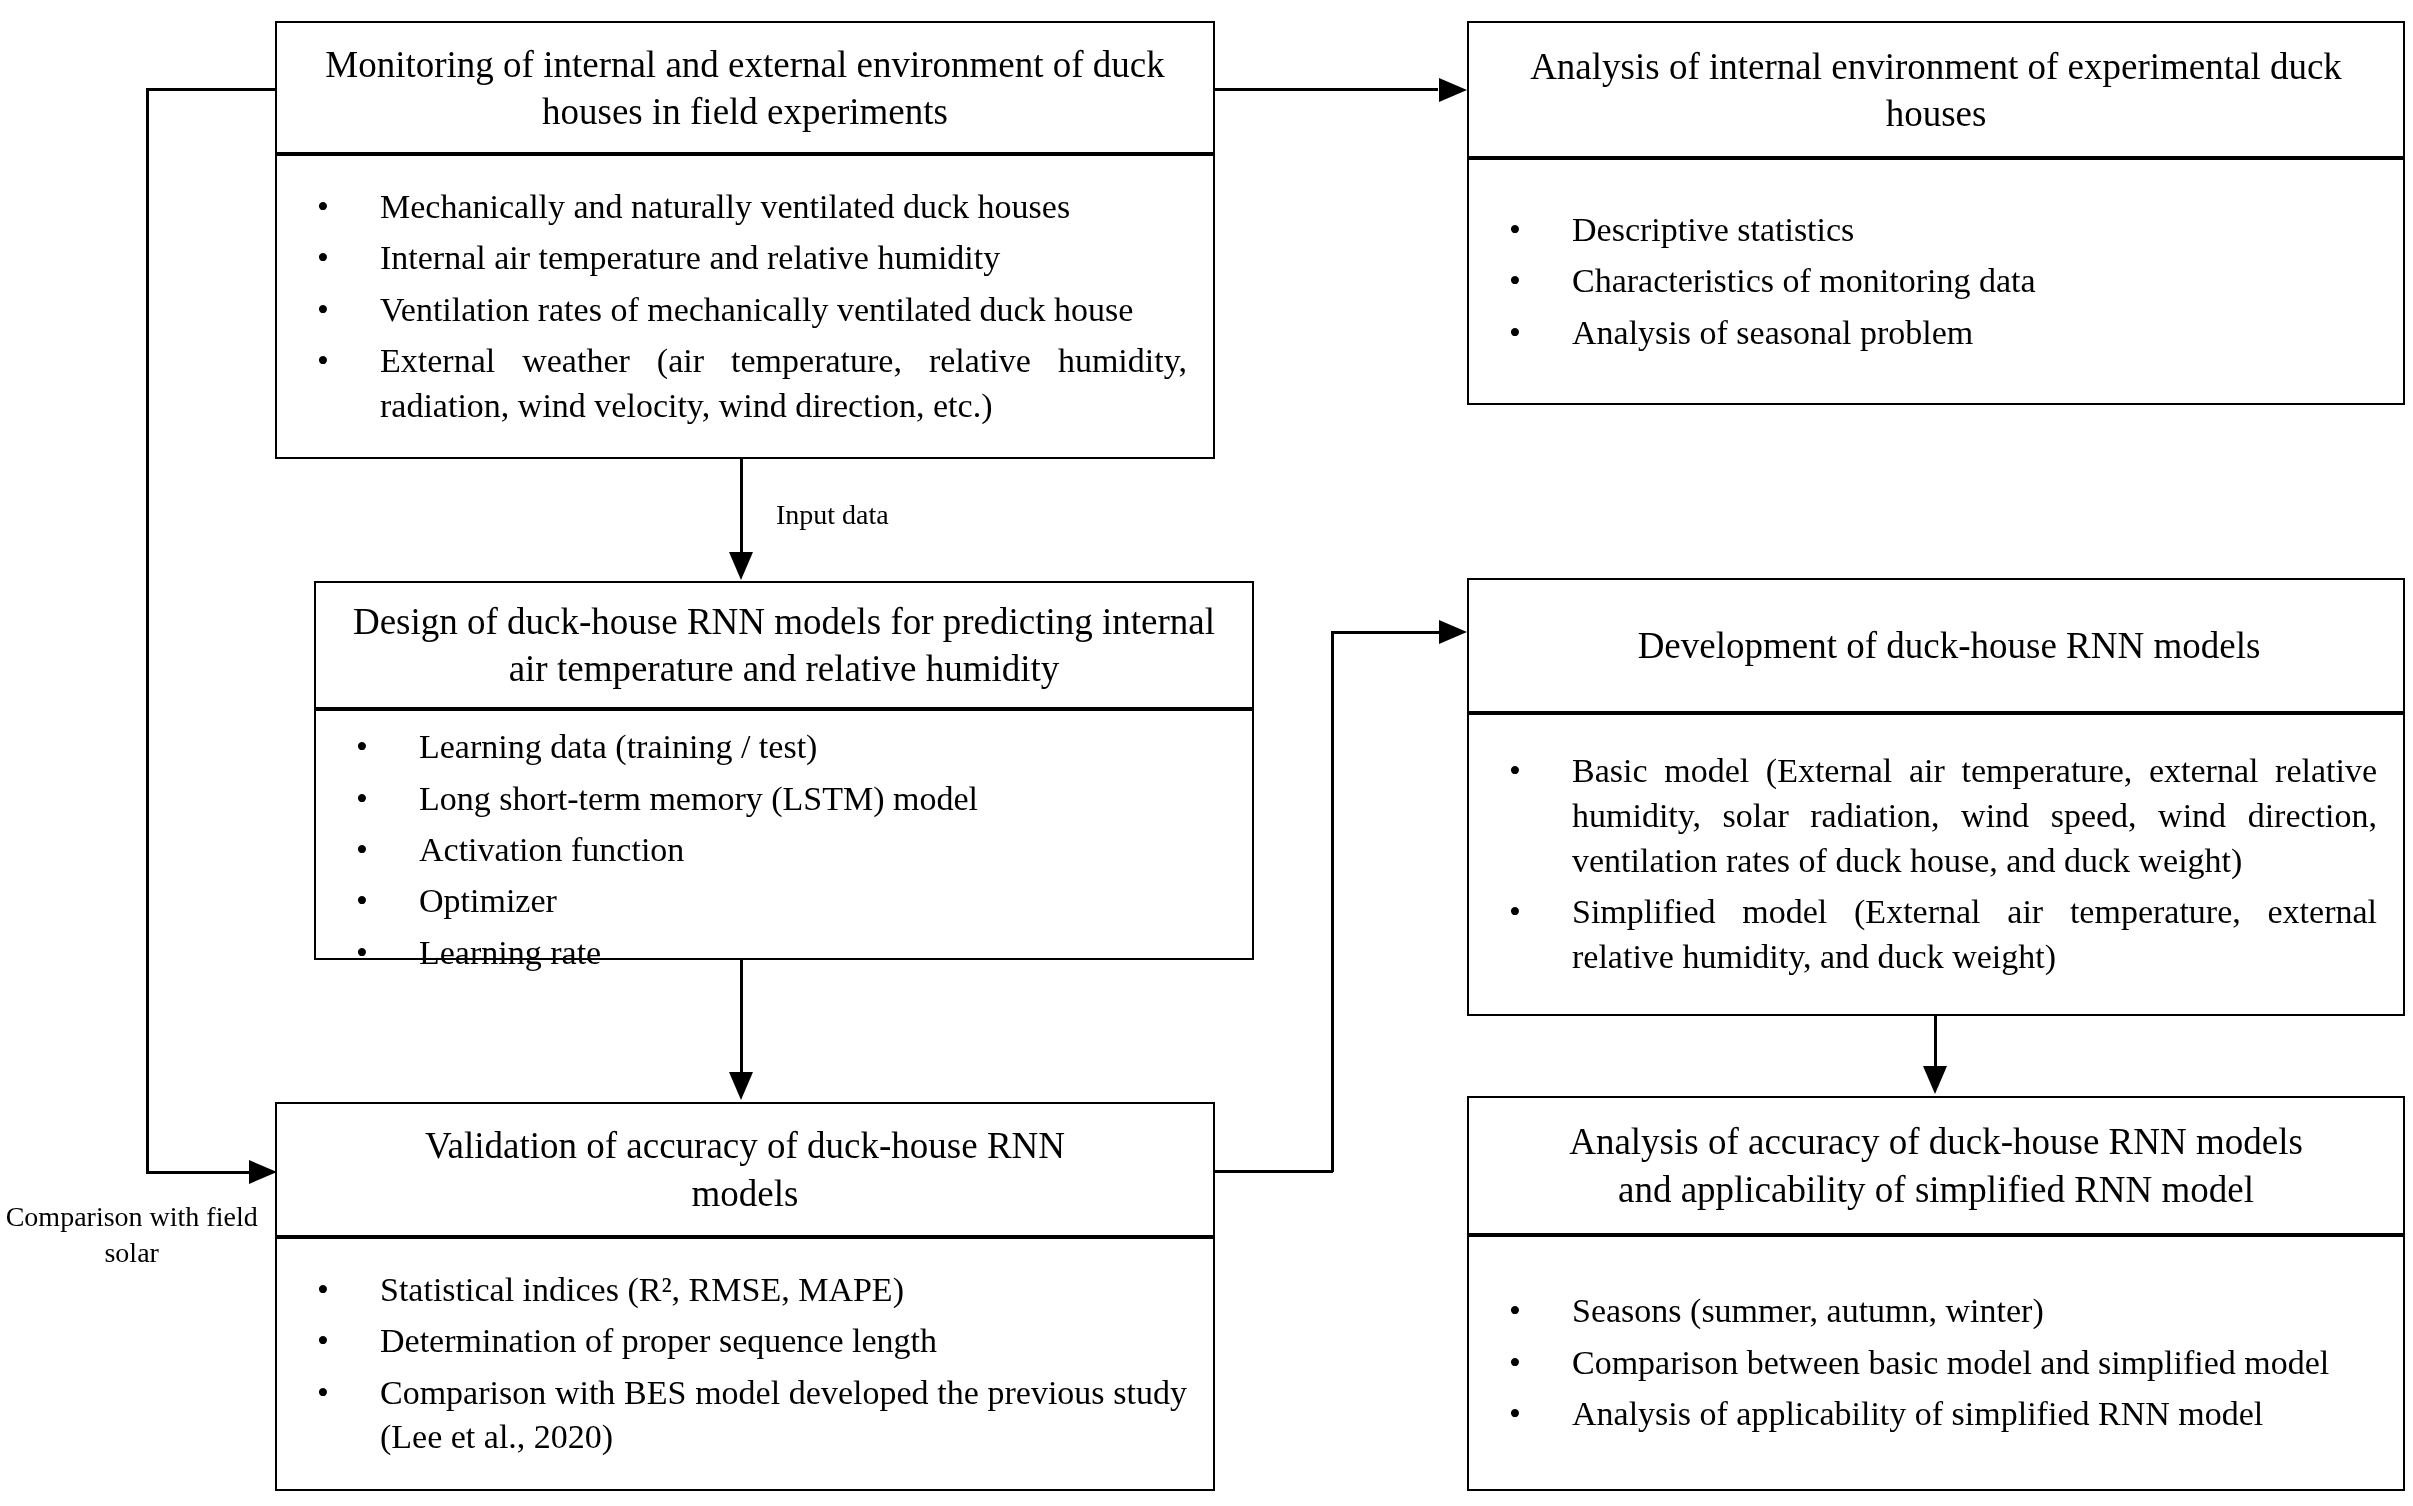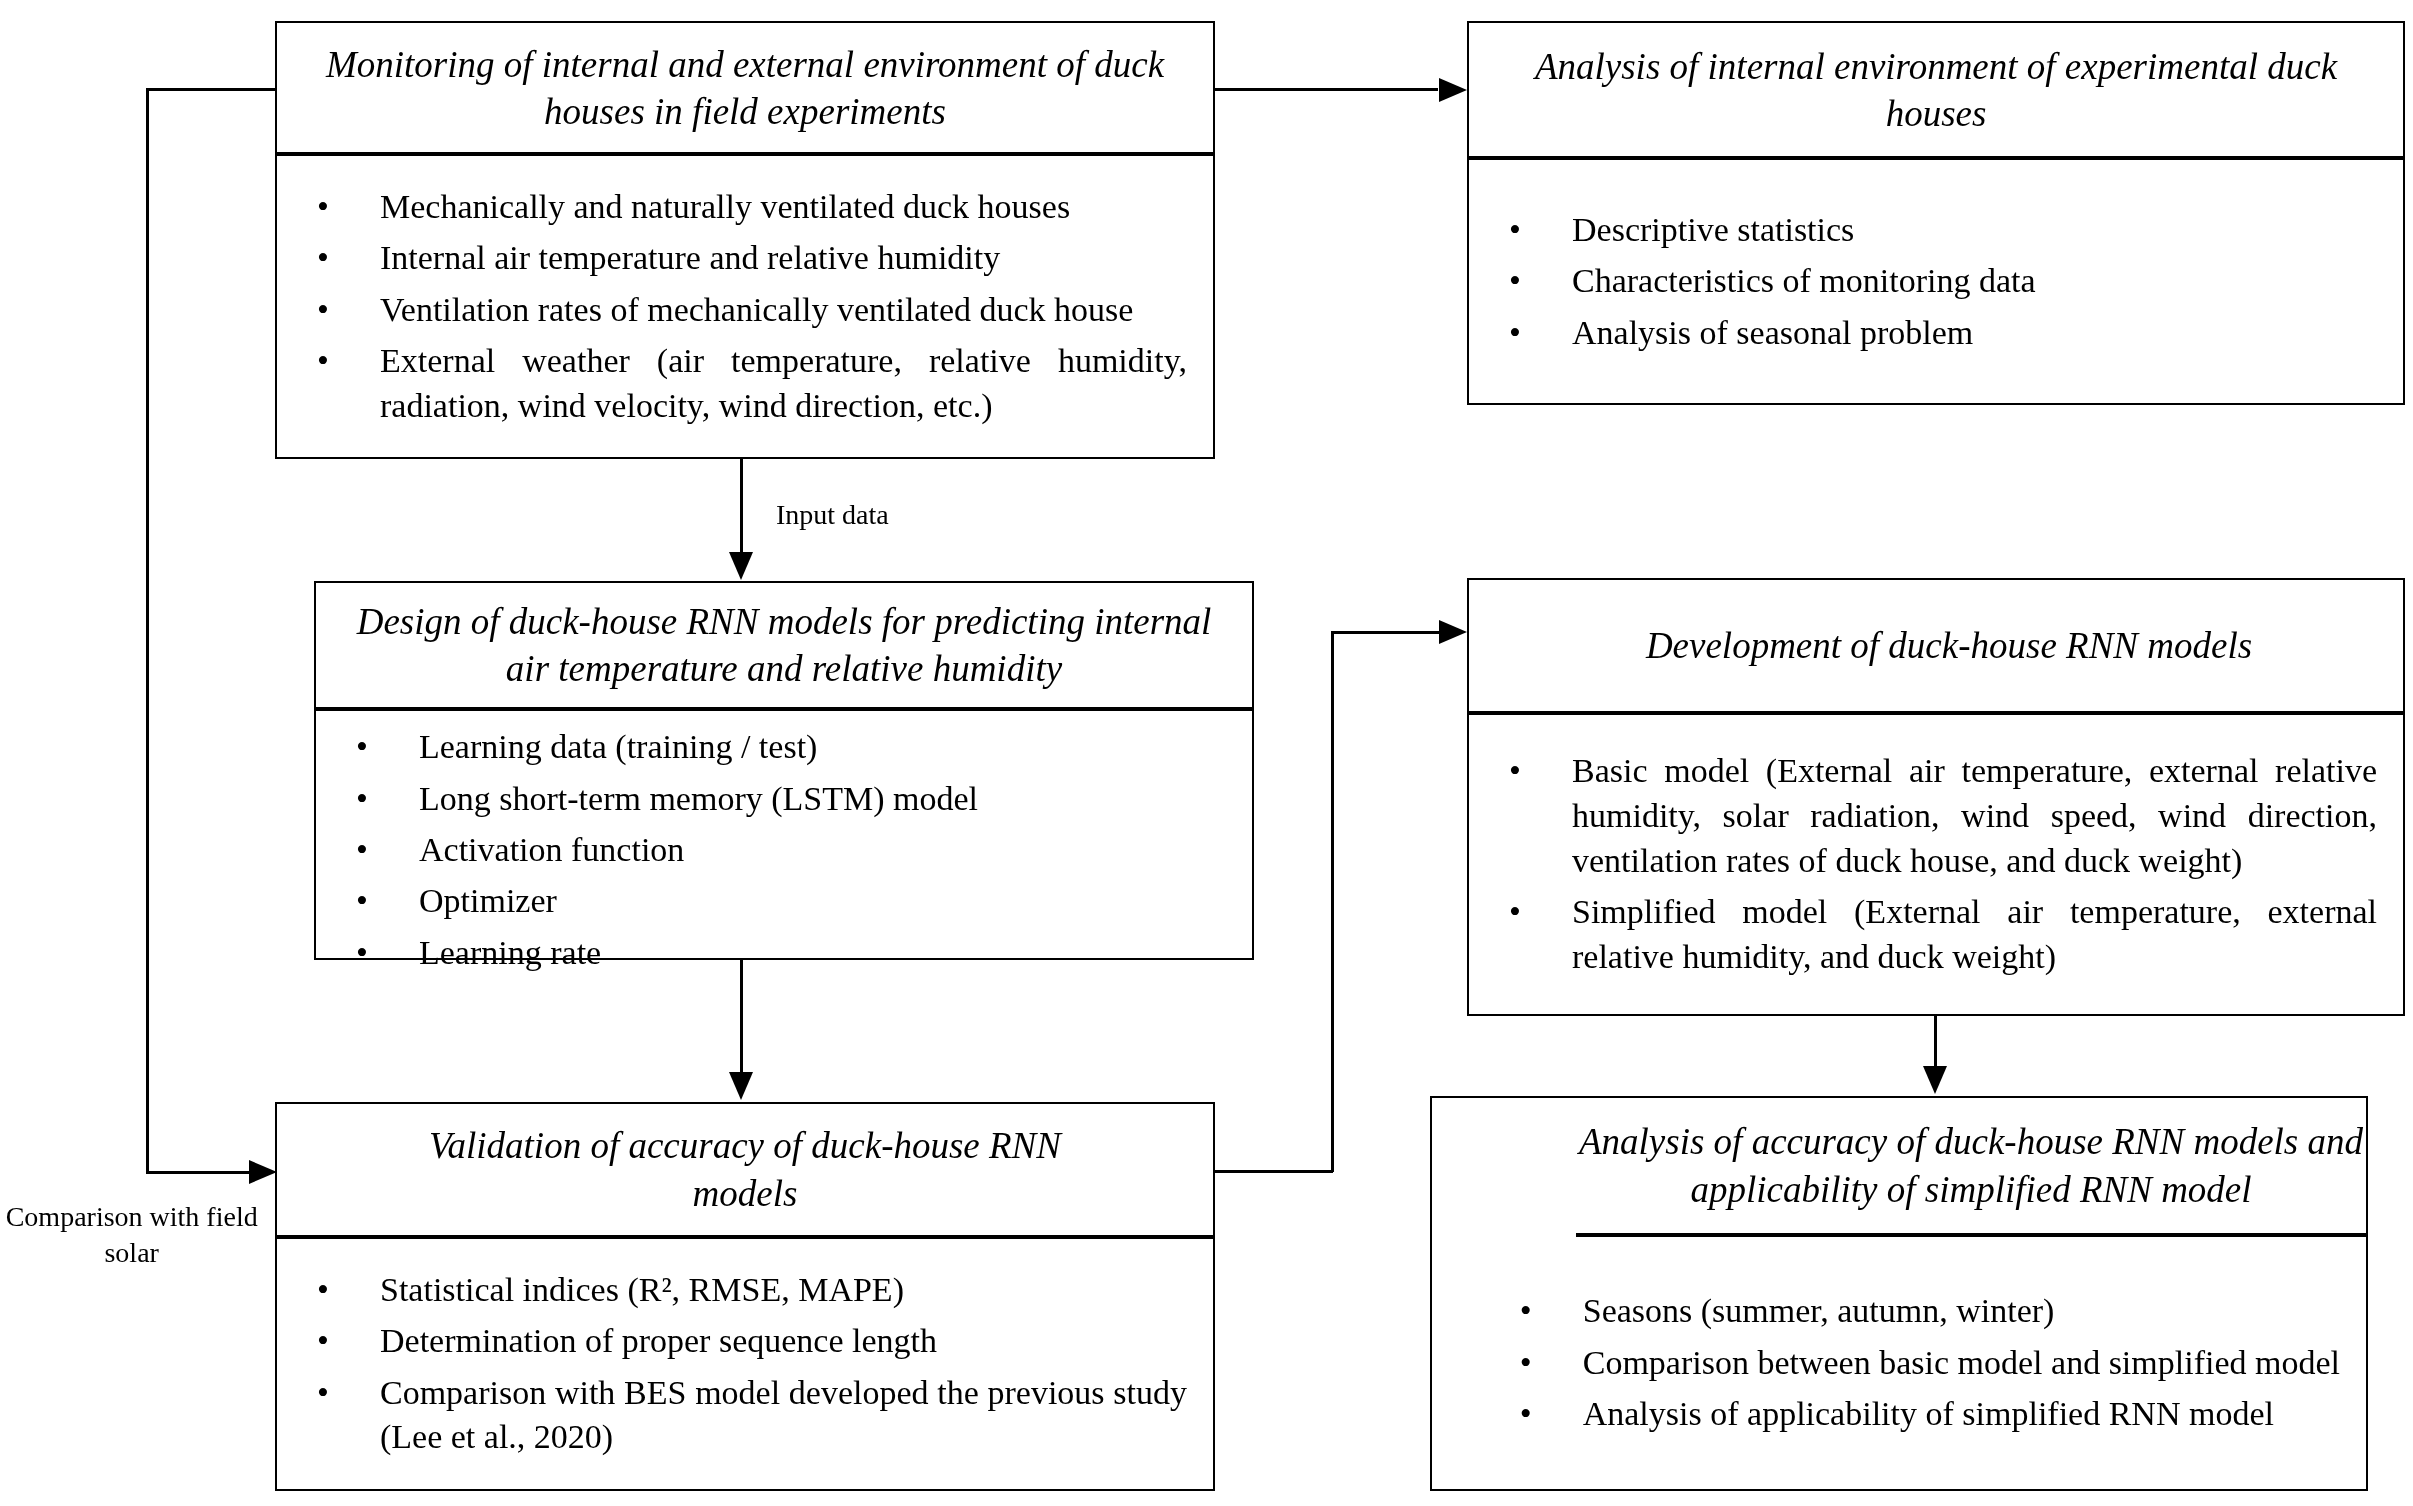--- a/index.html
+++ b/index.html
@@ -24,21 +24,21 @@
     flex: none;
     display: flex;
     align-items: center;
     justify-content: center;
     text-align: center;
     border-bottom: 4.5px solid #000000;
     font-size: 37px;
     line-height: 1.28;
     box-sizing: border-box;
   }
-  .title span { display: inline-block; font-style: italic; }
+  .title span { display: inline-block; }
   .t-monitoring   { height: 133px; }
   .t-analysis-env { height: 137px; }
   .t-design       { height: 128px; }
   .t-development  { height: 135px; padding-left: 26px; }
   .t-validation   { height: 135px; }
   .t-analysis-acc { height: 139px; }
   .mw-monitoring   span { max-width: 842px; }
   .mw-analysis-env span { max-width: 861px; }
   .mw-design       span { max-width: 874px; }
   .mw-validation   span { max-width: 745px; }
@@ -181,21 +181,21 @@
         <span class="dot">•</span>
         <span class="btext">Determination of proper sequence length</span>
       </div>
       <div class="brow">
         <span class="dot">•</span>
         <span class="btext">Comparison with BES model developed the previous study (Lee et al., 2020)</span>
       </div>
     </div>
   </div>
 
-  <div class="box" style="left:1430px; top:1096px; width:938px; height:395px;align-items:flex-end;">
+  <div class="box" style="left:1467px; top:1096px; width:938px; height:395px;">
     <div class="title t-analysis-acc mw-analysis-acc">
       <span>Analysis of accuracy of duck-house RNN models and applicability of simplified RNN model</span>
     </div>
     <div class="content">
       <div class="brow">
         <span class="dot">•</span>
         <span class="btext">Seasons (summer, autumn, winter)</span>
       </div>
       <div class="brow">
         <span class="dot">•</span>

